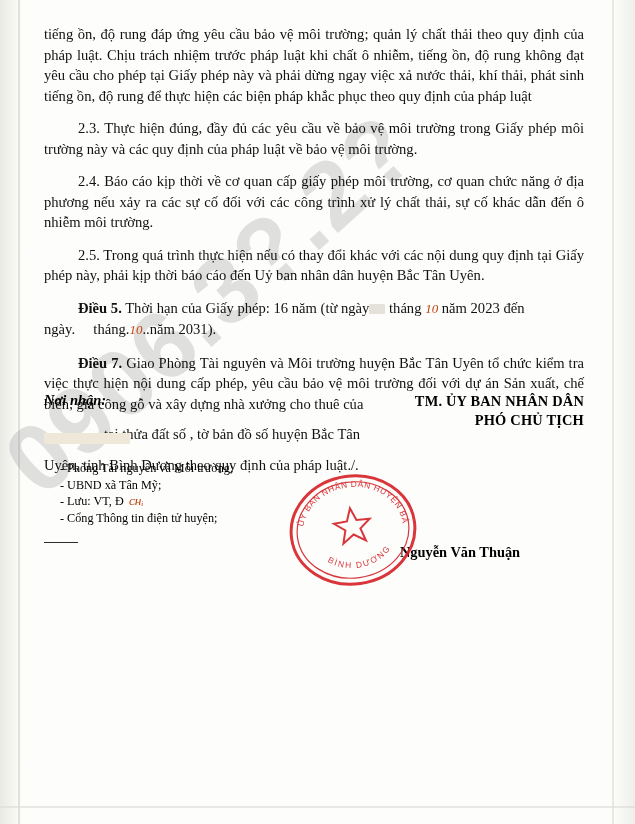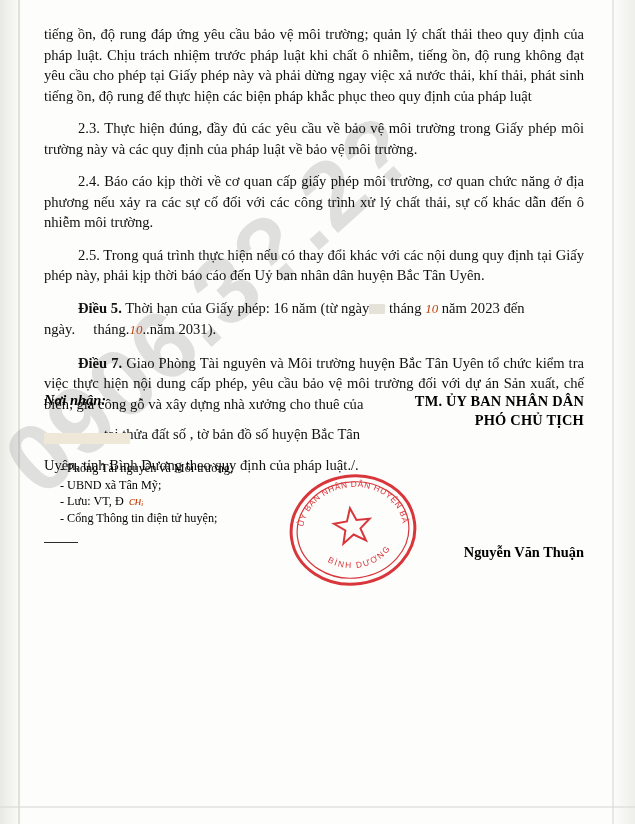--- a/index.html
+++ b/index.html
@@ -164,21 +164,21 @@
     font-weight: bold;
     font-size: 14.4px;
     line-height: 19px;
     letter-spacing: .2px;
   }
   #signer-name {
     position: absolute;
     left: 292px;
     top: 152px;
     width: 248px;
-    text-align: right;
+    text-align: center;
     font-weight: bold;
     font-size: 14.4px;
   }
 
   
   #seal {
     position: absolute;
     left: 283px;
     top: 468px;
     width: 140px;

